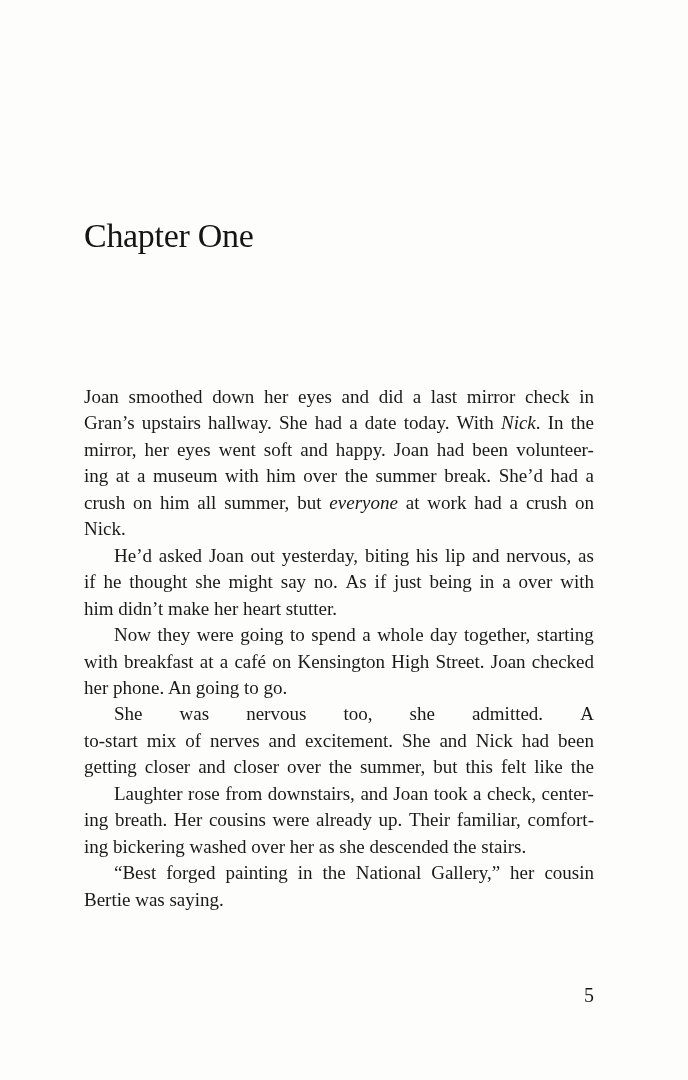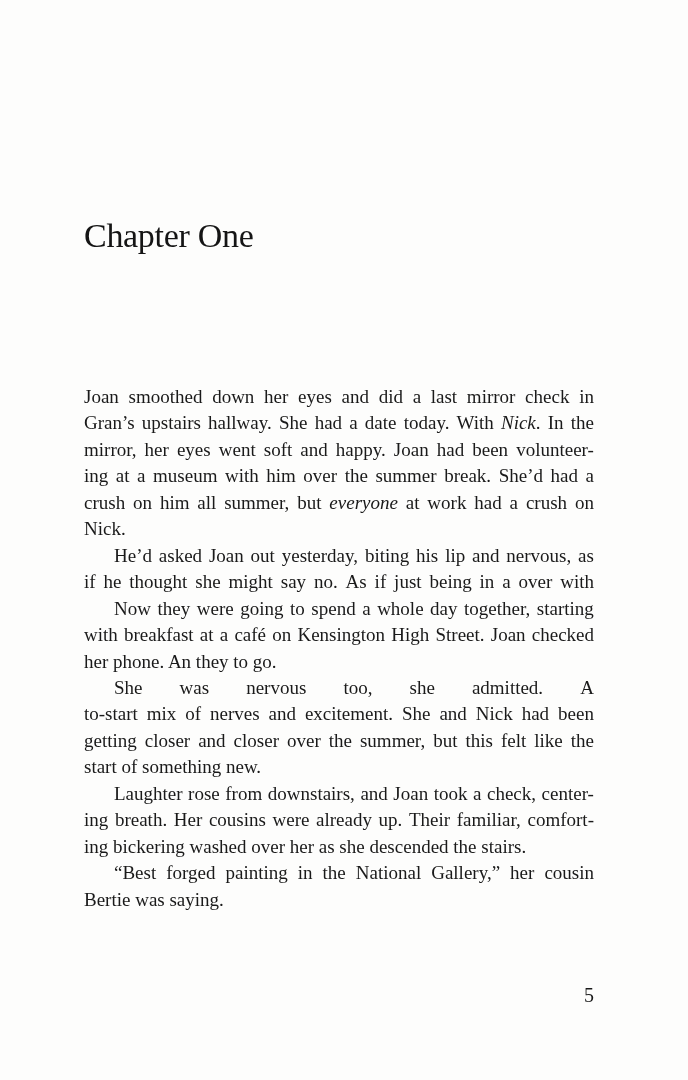--- a/index.html
+++ b/index.html
@@ -167,20 +167,21 @@
         <span class="word"><span>no.</span></span>
         <span class="word"><span>As</span></span>
         <span class="word"><span>if</span></span>
         <span class="word"><span>just</span></span>
         <span class="word"><span>being</span></span>
         <span class="word"><span>in</span></span>
         <span class="word"><span>a</span></span>
         <span class="word"><span>over</span></span>
         <span class="word"><span>with</span></span>
       </div>
+      <div class="line lastline"><span>him didn’t make her heart stutter.</span></div>
       <div class="line indent">
         <span class="word"><span>Now</span></span>
         <span class="word"><span>they</span></span>
         <span class="word"><span>were</span></span>
         <span class="word"><span>going</span></span>
         <span class="word"><span>to</span></span>
         <span class="word"><span>spend</span></span>
         <span class="word"><span>a</span></span>
         <span class="word"><span>whole</span></span>
         <span class="word"><span>day</span></span>
@@ -193,21 +194,21 @@
         <span class="word"><span>at</span></span>
         <span class="word"><span>a</span></span>
         <span class="word"><span>café</span></span>
         <span class="word"><span>on</span></span>
         <span class="word"><span>Kensington</span></span>
         <span class="word"><span>High</span></span>
         <span class="word"><span>Street.</span></span>
         <span class="word"><span>Joan</span></span>
         <span class="word"><span>checked</span></span>
       </div>
-      <div class="line lastline"><span>her phone. An they to go.</span></div>
+      <div class="line lastline"><span>her phone. An going to go.</span></div>
       <div class="line indent">
         <span class="word"><span>She</span></span>
         <span class="word"><span>was</span></span>
         <span class="word"><span>nervous</span></span>
         <span class="word"><span>too,</span></span>
         <span class="word"><span>she</span></span>
         <span class="word"><span>admitted.</span></span>
         <span class="word"><span>A</span></span>
       </div>
       <div class="line">
@@ -230,21 +231,20 @@
         <span class="word"><span>closer</span></span>
         <span class="word"><span>over</span></span>
         <span class="word"><span>the</span></span>
         <span class="word"><span>summer,</span></span>
         <span class="word"><span>but</span></span>
         <span class="word"><span>this</span></span>
         <span class="word"><span>felt</span></span>
         <span class="word"><span>like</span></span>
         <span class="word"><span>the</span></span>
       </div>
-      <div class="line lastline"><span>start of something new.</span></div>
       <div class="line indent">
         <span class="word"><span>Laughter</span></span>
         <span class="word"><span>rose</span></span>
         <span class="word"><span>from</span></span>
         <span class="word"><span>downstairs,</span></span>
         <span class="word"><span>and</span></span>
         <span class="word"><span>Joan</span></span>
         <span class="word"><span>took</span></span>
         <span class="word"><span>a</span></span>
         <span class="word"><span>check,</span></span>

